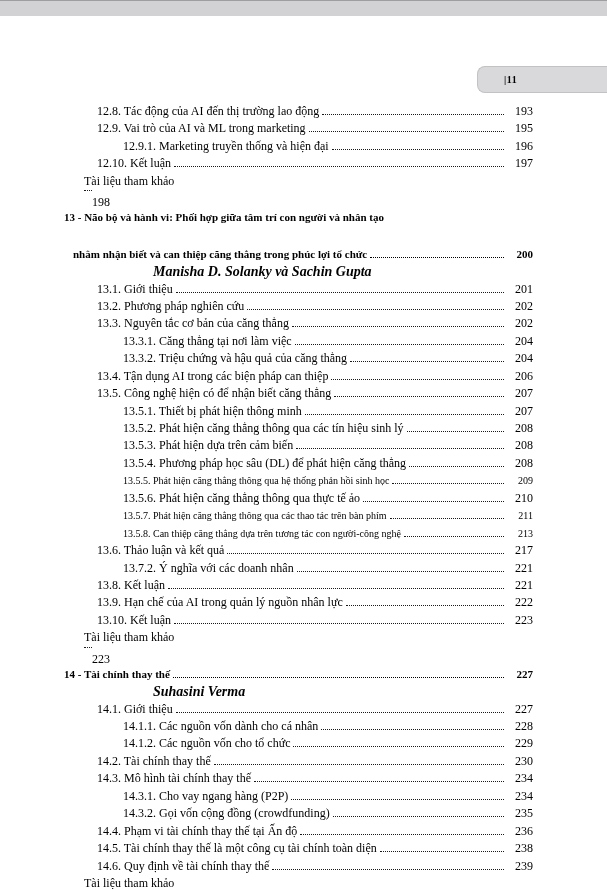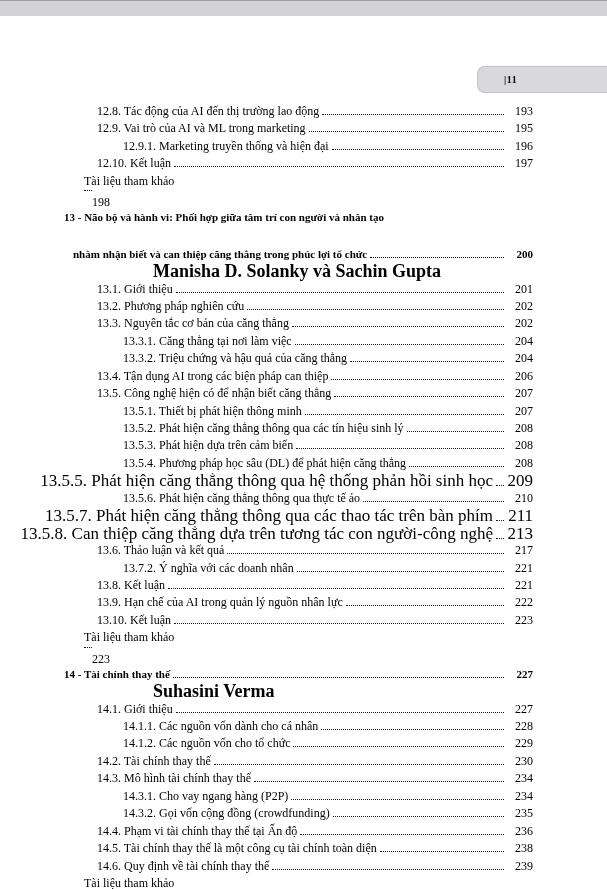--- a/index.html
+++ b/index.html
@@ -33,29 +33,29 @@
     font-size:12px;white-space:nowrap;
   }
   .row .txt{flex:0 0 auto;}
   .row .dots{
     flex:1 1 auto;min-width:8px;
     border-bottom:1.4px dotted #1a1a1a;
     margin:0 3px 3px 3px;
   }
   .row .pg{flex:0 0 auto;min-width:26px;text-align:right;}
   .row.l1{padding-left:33px;}
-  .row.l2{padding-left:59px;justify-content:flex-end;}
+  .row.l2{padding-left:59px;}
   .row.ref{padding-left:17px;flex-direction:column;}
   .row.chapter, .row.chapter-line{font-weight:700;font-size:11px;margin-top:19px;}
   .row.chapter .dots{border-bottom:1.6px dotted #000;}
   .row.cont{padding-left:9px;justify-content:flex-end;}
   .row.author{
-    font-weight:700;font-size:18px;padding-left:89px;align-items:flex-end;
-  }
-  .row.compact{font-size:17px;}
+    font-weight:700;font-style:italic;font-size:14px;padding-left:89px;align-items:flex-end;
+  }
+  .row.compact{font-size:10px;}
 </style>
 </head>
 <body>
 
 <div class="top-bar"></div>
 
 <div class="page-tab">
   <span class="pagenum">|11</span>
 </div>
 

